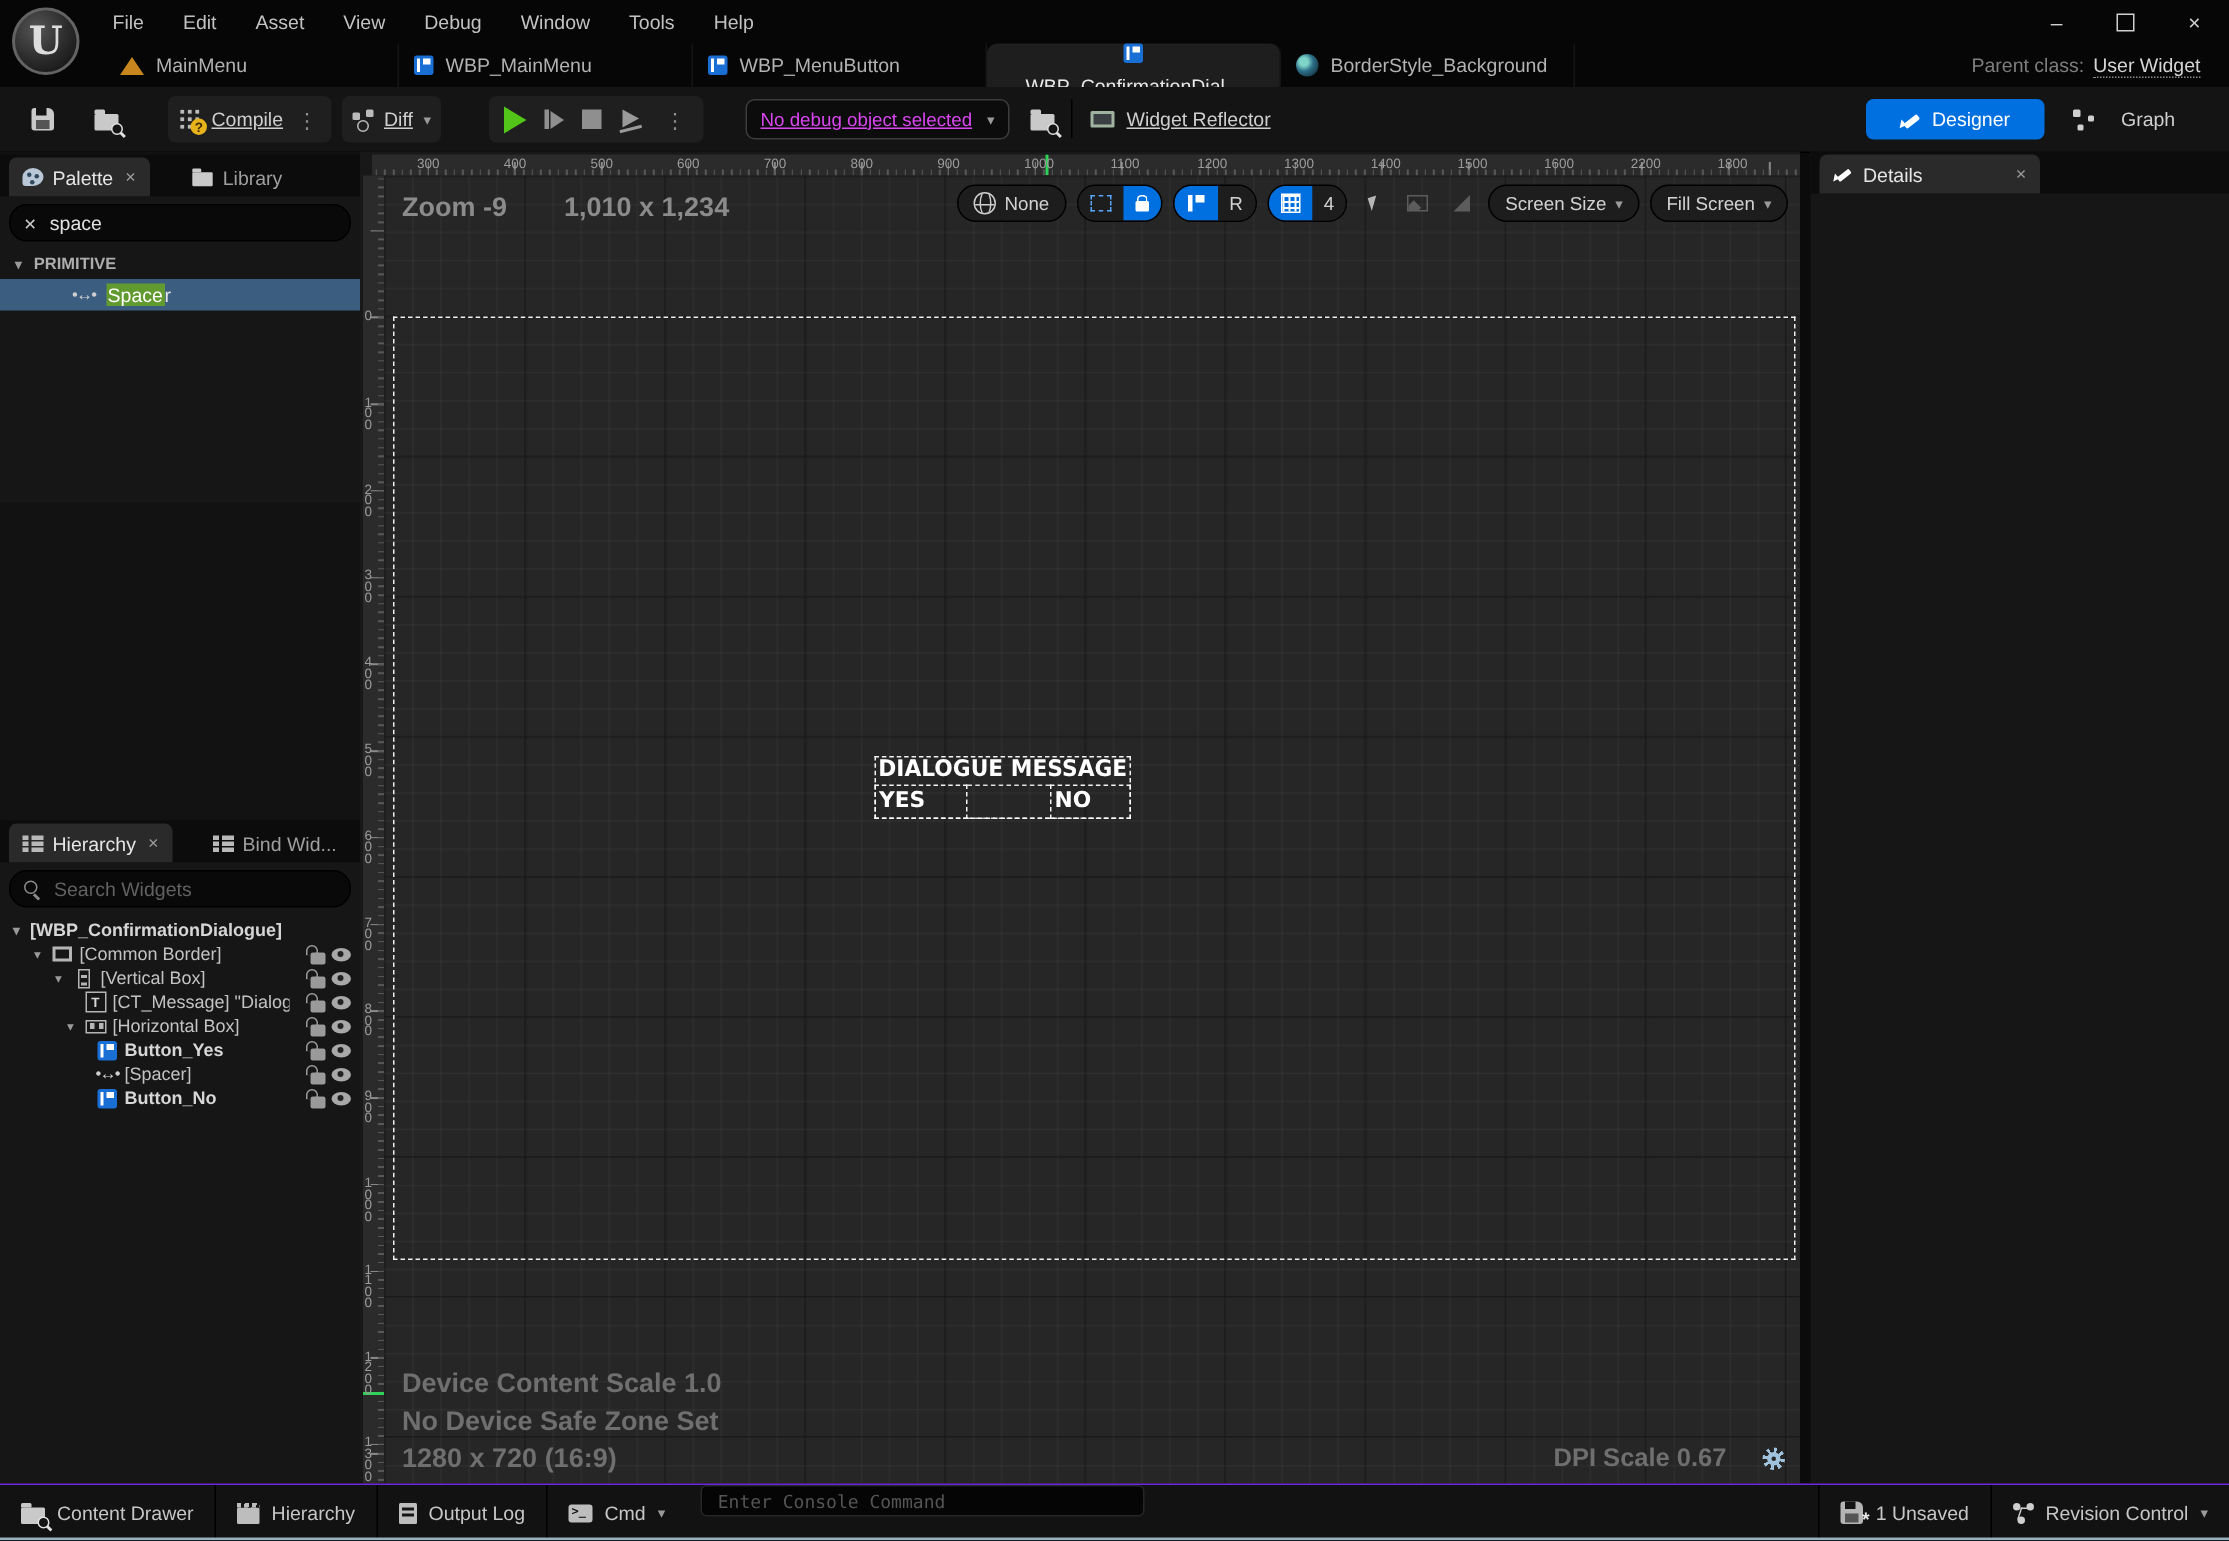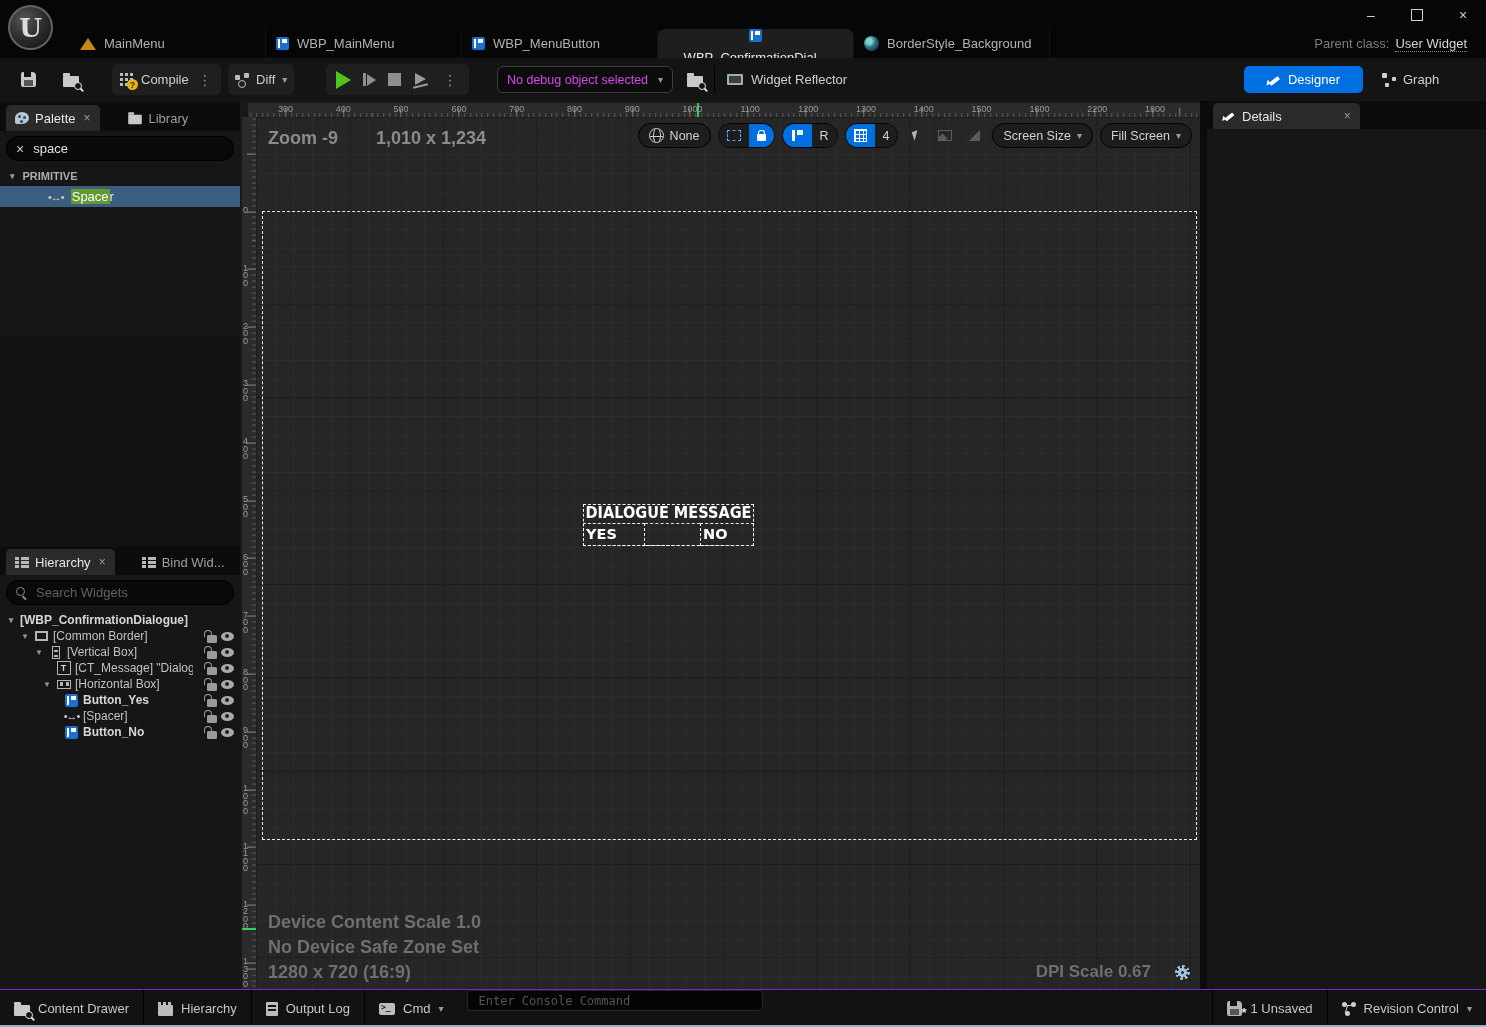--- a/index.html
+++ b/index.html
@@ -28,30 +28,30 @@
   .tabclose{color:#9a9a9a;font-size:13px;margin-left:2px;}
   .parentclass{position:absolute;right:19px;top:29px;height:29px;display:flex;align-items:center;gap:6px;font-size:13px;}
   .pc-label{color:#7e7e7e;}
   .pc-value{color:#d6d6d6;border-bottom:1px dotted #8a8a8a;}
 
   
   .toolbar{position:absolute;left:0;top:58px;right:0;height:43px;background:#141414;border-bottom:1px solid #000;}
   .tbtn{position:absolute;top:7px;height:29px;display:flex;align-items:center;justify-content:center;}
   .tgroup{position:absolute;top:6px;height:31px;background:#1f1f1f;border-radius:5px;display:flex;align-items:center;
           padding:0 7px;gap:7px;box-sizing:border-box;}
-  .tlabel{color:#cfcfcf;font-size:13px;}
+  .tlabel{color:#cfcfcf;font-size:13px;text-decoration:underline;}
   .vdots{color:#8d8d8d;font-size:14px;letter-spacing:0;padding:0 2px;}
   .chev{color:#9a9a9a;font-size:10px;}
   .debugsel{position:absolute;left:497px;top:8px;width:176px;height:27px;background:#0c0c0c;border:1px solid #3c3c3c;
             border-radius:6px;display:flex;align-items:center;padding:0 9px;gap:6px;box-sizing:border-box;}
   .debugsel .tlabel{font-size:12.5px;color:#d946ef;}
   .vsep{position:absolute;top:8px;width:1px;height:26px;background:#000;}
   .designer-btn{position:absolute;left:1244px;top:8px;width:119px;height:27px;background:#0070e0;border-radius:5px;
                 display:flex;align-items:center;justify-content:center;gap:7px;color:#fff;font-size:13px;}
-  .graph-btn{position:absolute;left:1382px;top:8px;height:27px;display:flex;align-items:center;gap:7px;color:#cfcfcf;text-align:right;}
+  .graph-btn{position:absolute;left:1382px;top:8px;height:27px;display:flex;align-items:center;gap:18px;color:#cfcfcf;text-align:right;}
 
   
   .leftpanel{position:absolute;left:0;top:101px;width:240px;bottom:37px;background:#111;}
   .panel-tabs{height:28px;background:#0c0c0c;display:flex;align-items:flex-end;padding-left:6px;gap:18px;text-align:right;}
   .ptab{height:26px;display:flex;align-items:center;gap:6px;padding:0 9px;color:#9f9f9f;font-size:13px;border-radius:5px 5px 0 0;}
   .ptab.active{background:#2a2a2a;color:#e6e6e6;}
   .ptab .tabclose{font-size:12px;}
   .panel-body{background:#161616;}
   .searchbox{height:23px;background:#090909;border:1px solid #000;border-radius:12px;display:flex;align-items:center;
              gap:7px;padding:0 9px;margin:5px 6px;color:#e2e2e2;}
@@ -233,20 +233,30 @@
   .sright{margin-left:auto;display:flex;height:100%;align-items:center;}
   .sright .sbtn{border-left:1px solid #000;border-right:none;}
 </style>
 </head>
 <body>
 
 <div id="app">
 
   <div class="titlebar">
     <div class="logo">U</div>
+    <div class="menus">
+      <span class="menu-item">File</span>
+      <span class="menu-item">Edit</span>
+      <span class="menu-item">Asset</span>
+      <span class="menu-item">View</span>
+      <span class="menu-item">Debug</span>
+      <span class="menu-item">Window</span>
+      <span class="menu-item">Tools</span>
+      <span class="menu-item">Help</span>
+    </div>
     <div class="winctl">
       <span class="winbtn">–</span>
       <span class="winbtn">
           <span class="maxbox"></span>
         </span>
       <span class="winbtn">×</span>
     </div>
   </div>
 
   <div class="doctabs">

